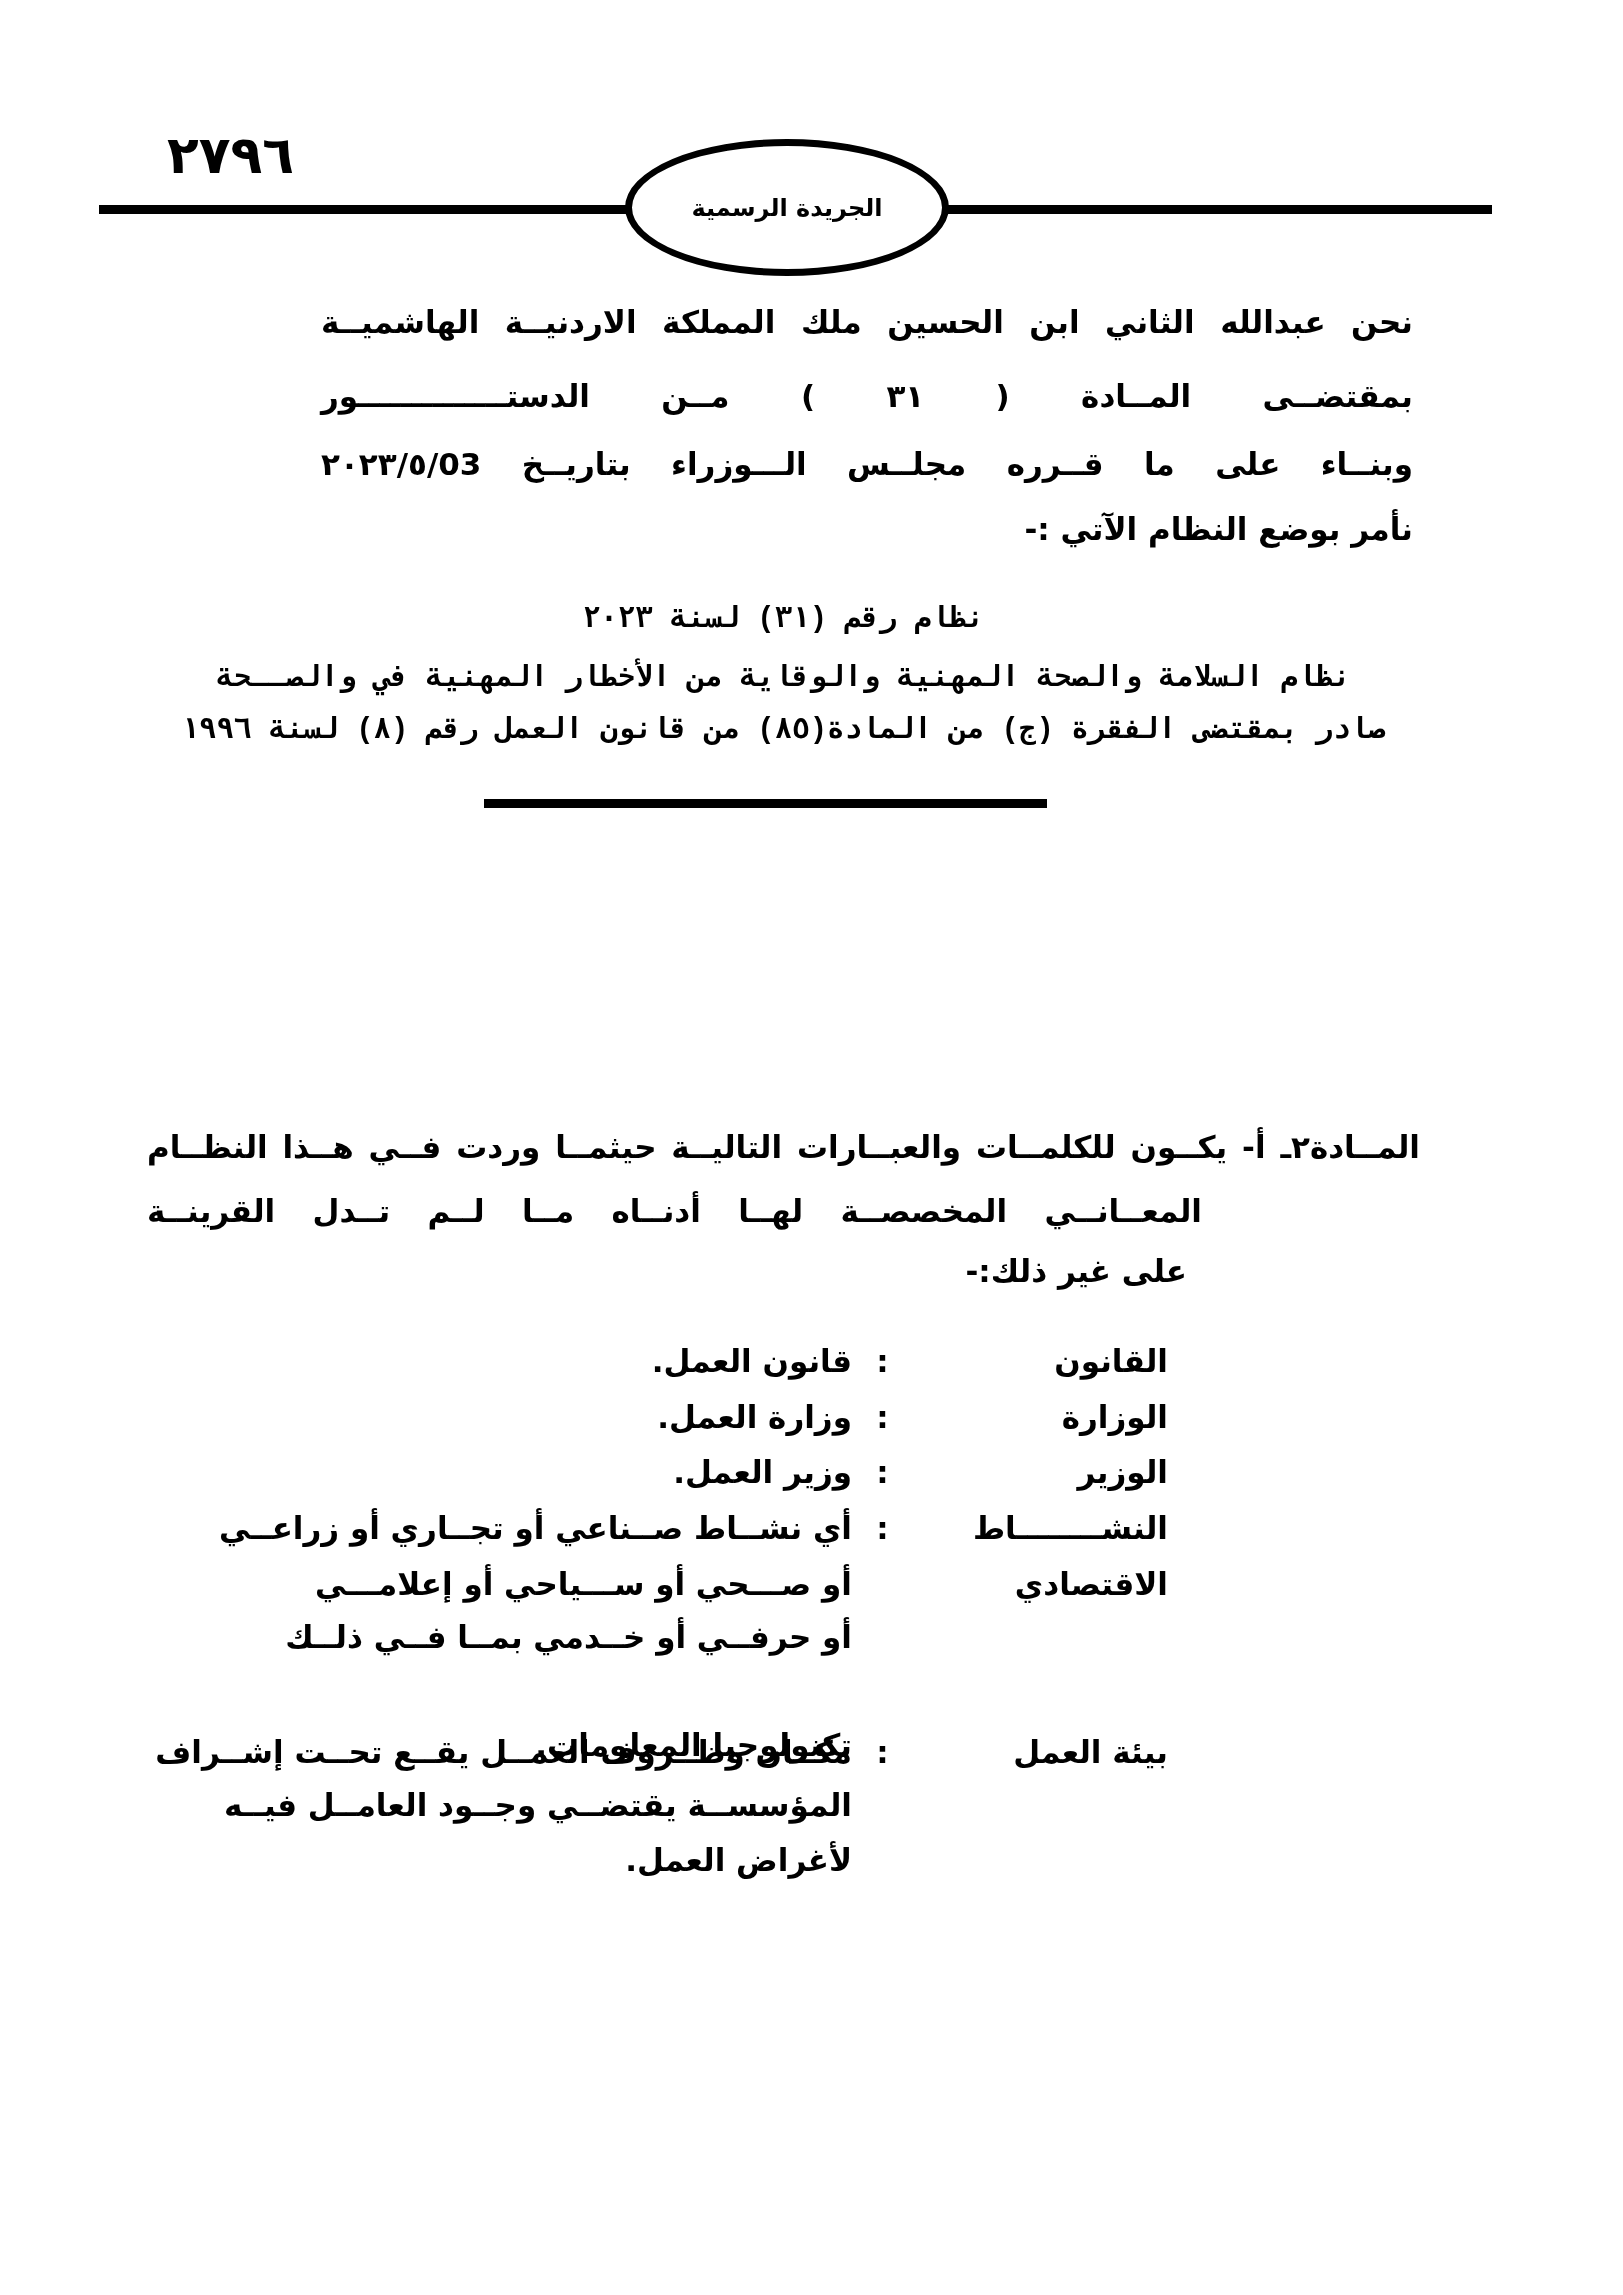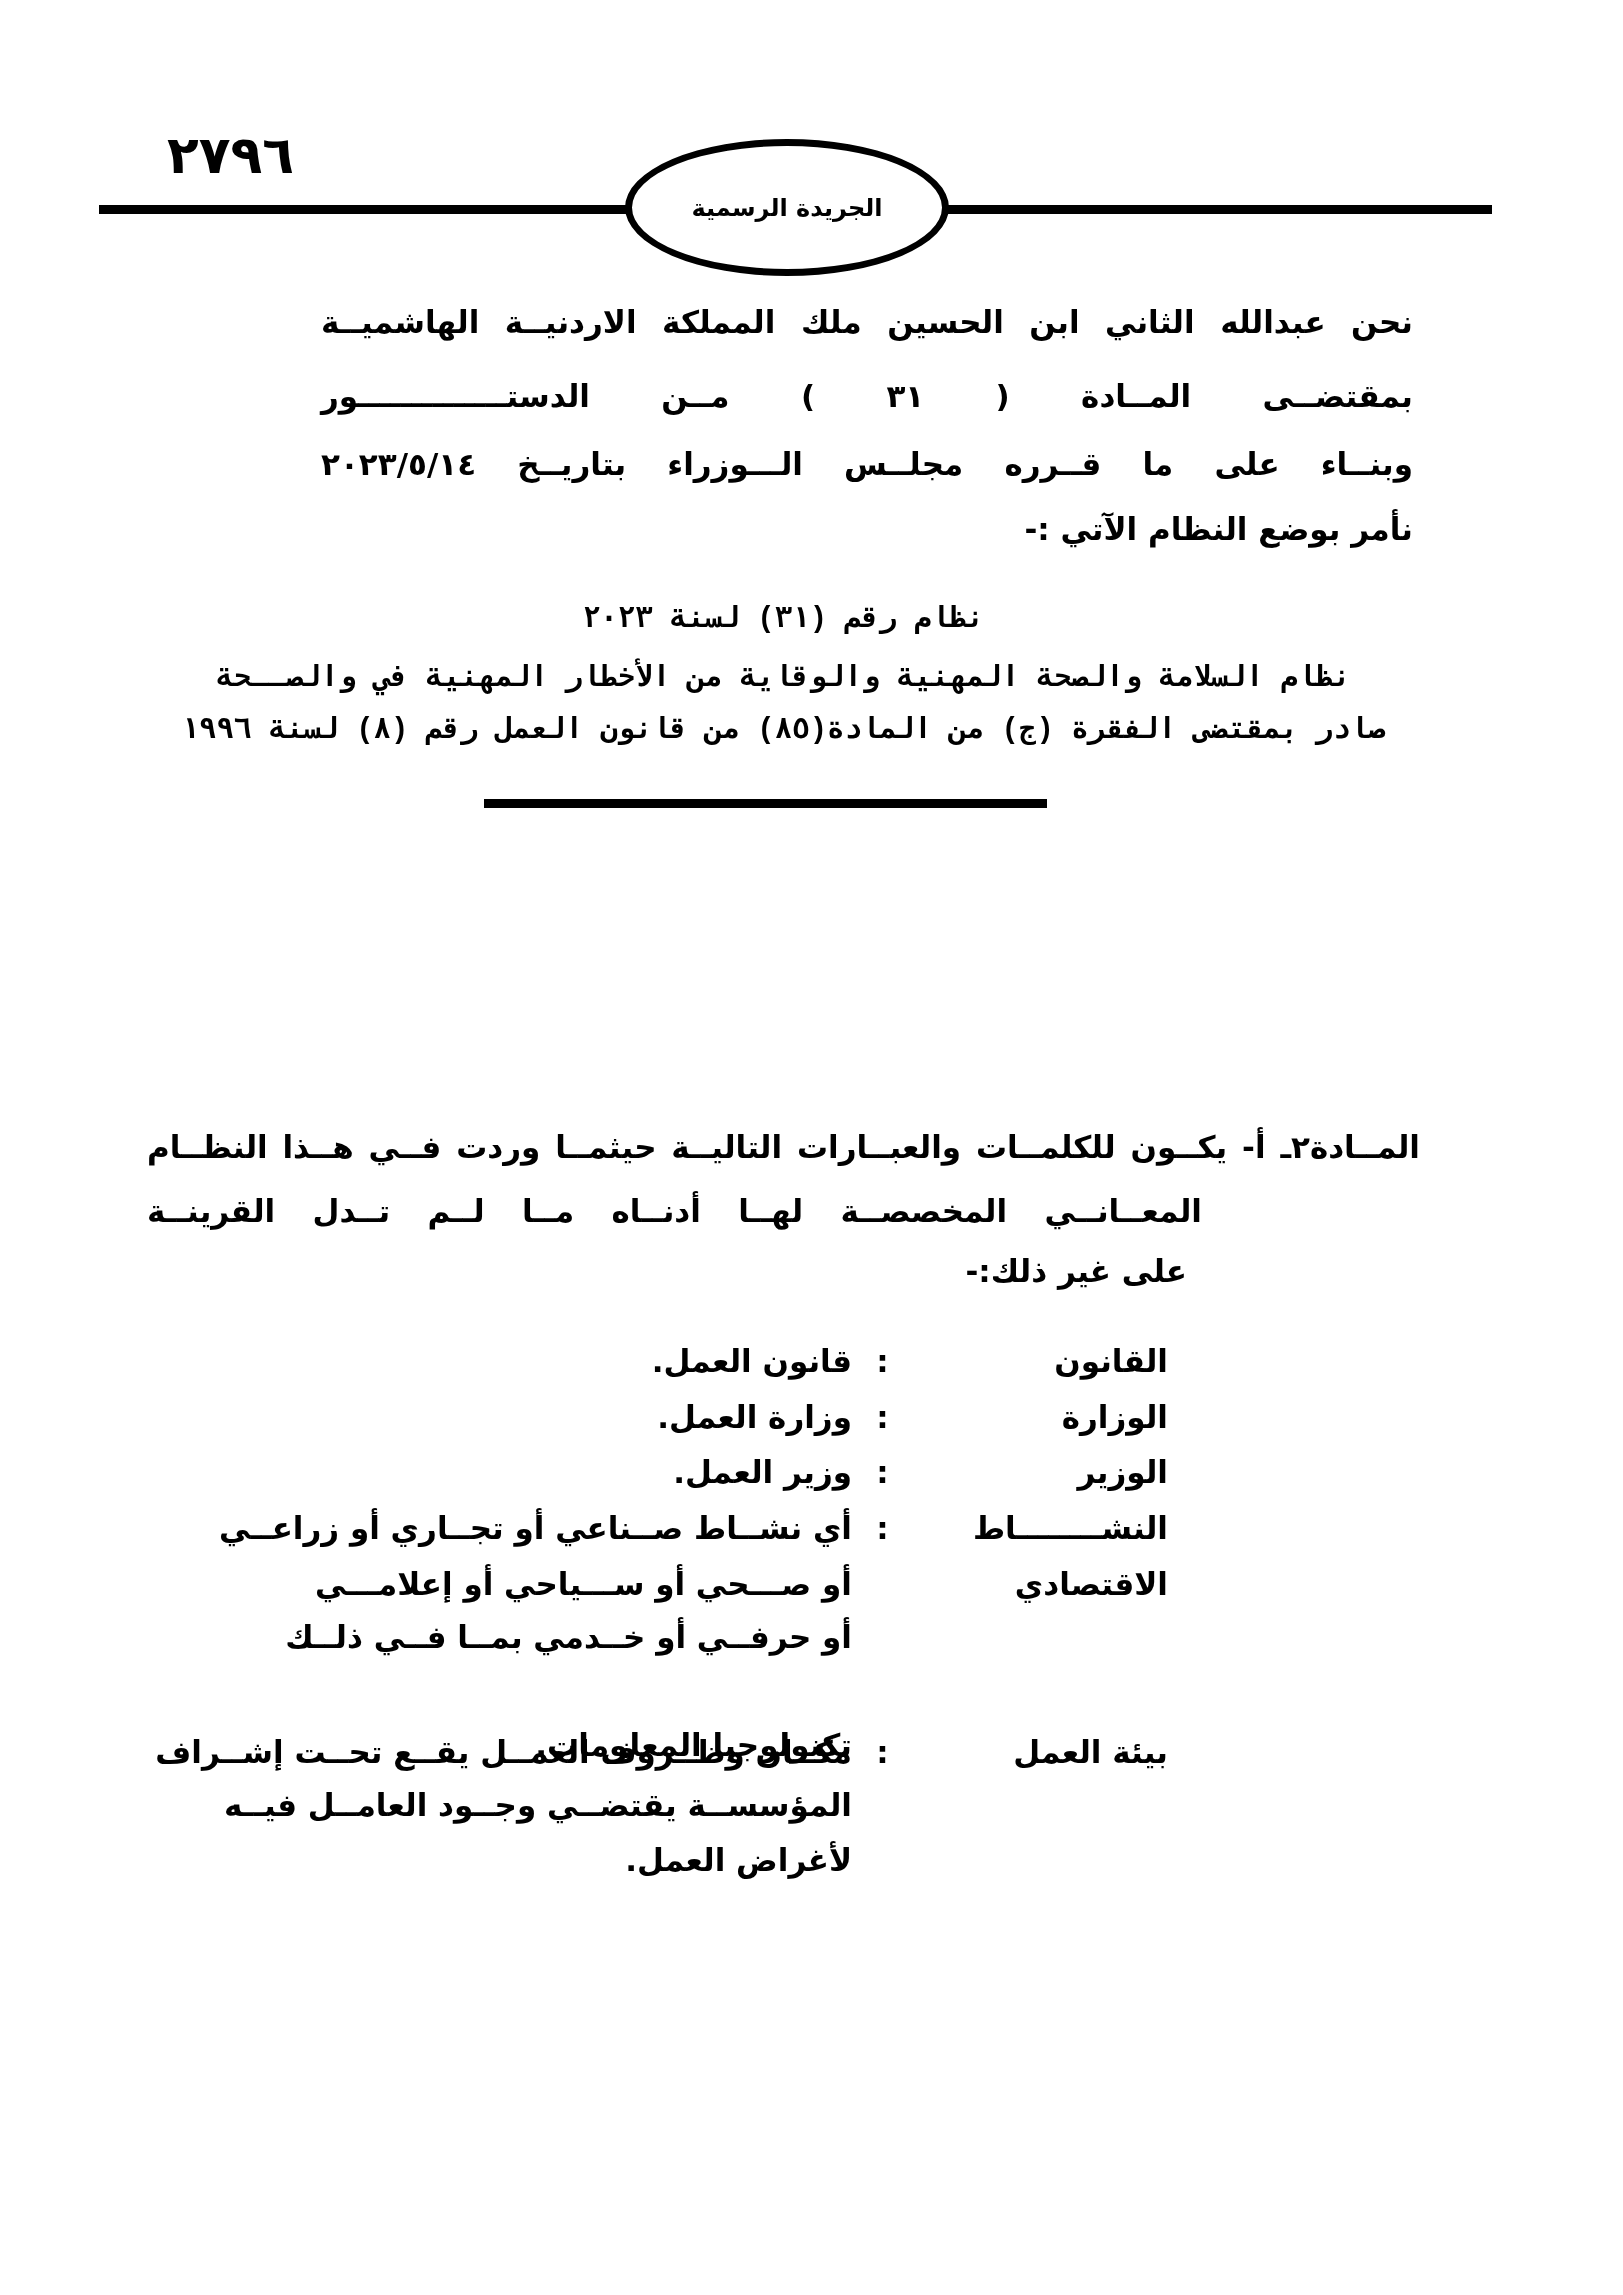--- a/index.html
+++ b/index.html
@@ -63,21 +63,21 @@
 <div class="page">
 
   <div class="abs page-number">٢٧٩٦</div>
   <div class="abs header-rule"></div>
   <div class="abs seal">
     <span class="seal-label">الجريدة الرسمية</span>
   </div>
 
   <div class="abs b just" style="top:298px;right:210px;left:321px;">نحن عبدالله الثاني ابن الحسين ملك المملكة الاردنيــة الهاشميــة</div>
   <div class="abs b just" style="top:372px;right:210px;left:321px;">بمقتضــى المــادة ( ٣١ ) مــن الدستــــــــــــــور</div>
-  <div class="abs b just" style="top:440px;right:210px;left:321px;">وبنــاء على ما قــرره مجلــس الـــوزراء بتاريــخ ٢٠٢٣/٥/١٤</div>
+  <div class="abs b just" style="top:440px;right:210px;left:321px;">وبنــاء على ما قــرره مجلــس الـــوزراء بتاريــخ ٢٠٢٣/٥/03</div>
   <div class="abs b rightal" style="top:505px;right:210px;">نأمر بوضع النظام الآتي :-</div>
 
   <div class="abs ttl cent" style="top:599px;right:203px;left:147px;">نظام رقم (٣١) لسنة ٢٠٢٣</div>
   <div class="abs ttl cent" style="top:658px;right:203px;left:147px;">نظام السلامة والصحة المهنية والوقاية من الأخطار المهنية في والصــحة</div>
   <div class="abs ttl cent" style="top:710px;right:203px;left:147px;">صادر بمقتضى الفقرة (ج) من المادة(٨٥) من قانون العمل رقم (٨) لسنة ١٩٩٦</div>
   <div class="abs title-divider"></div>
 
 
   <div class="abs b just" style="top:1123px;right:203px;left:147px;">المــادة٢ـ أ- يكــون للكلمــات والعبــارات التاليــة حيثمــا وردت فــي هــذا النظــام</div>
   <div class="abs b just" style="top:1187px;right:421px;left:147px;">المعــانــي المخصصــة لهــا أدنــاه مــا لــم تــدل القرينــة</div>

